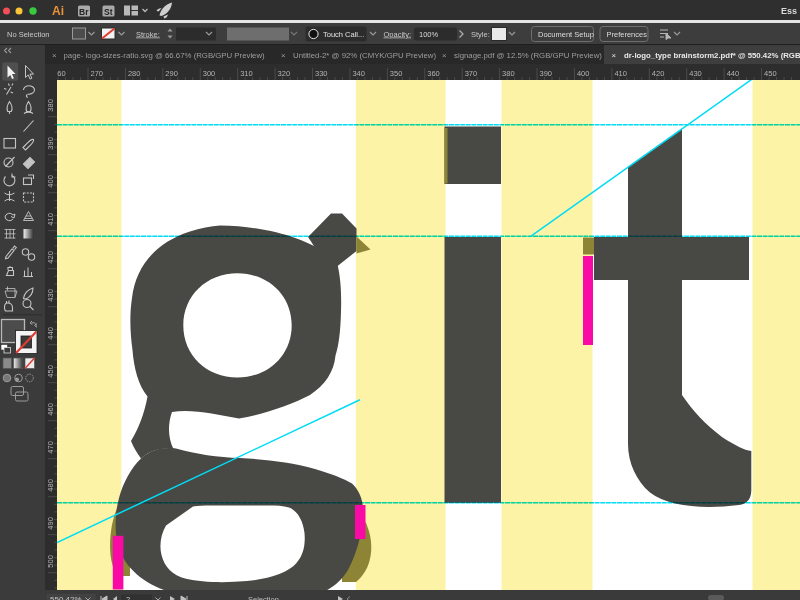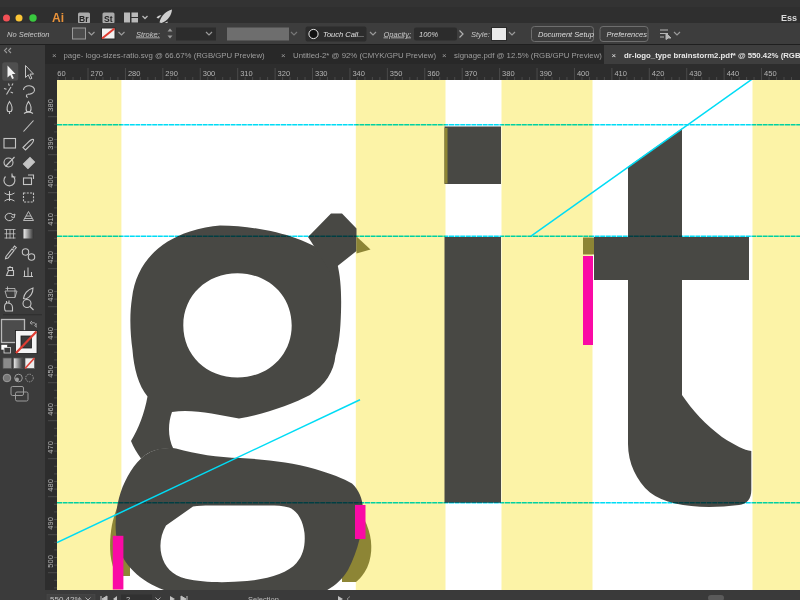--- a/index.html
+++ b/index.html
@@ -1,19 +1,19 @@
 <!DOCTYPE html>
 <html><head>
 <meta charset="utf-8">
 <style>
 html,body{margin:0;padding:0;width:800px;height:600px;overflow:hidden;background:#333;
 font-family:"Liberation Sans",sans-serif;-webkit-font-smoothing:antialiased;}
 *{box-sizing:border-box;}
-#menubar{position:absolute;left:0;top:7px;width:800px;height:23px;background:#2f2f2f;border-bottom:1px solid #e5e5e5;}
-#ctrlbar{position:absolute;left:0;top:23px;width:800px;height:22px;background:#3d3d3d;border-bottom:1px solid #1f1f1f;font-style:italic;}
+#menubar{position:absolute;left:0;top:0;width:800px;height:23px;background:#2f2f2f;border-bottom:3px solid #e5e5e5;}
+#ctrlbar{position:absolute;left:0;top:23px;width:800px;height:22px;background:#3d3d3d;border-bottom:1px solid #1f1f1f;}
 #tabbar{position:absolute;left:0;top:45px;width:800px;height:19px;background:#282828;}
 #toolbar{position:absolute;left:0;top:45px;width:45px;height:555px;background:#3b3b3b;}
 #hruler{position:absolute;left:45px;top:64px;width:755px;height:16px;background:#2d2d2d;}
 #vruler{position:absolute;left:45px;top:80px;width:12px;height:510px;background:#2d2d2d;}
 #canvas{position:absolute;left:57px;top:80px;width:743px;height:510px;background:#fff;overflow:hidden;}
 #statusbar{position:absolute;left:45px;top:590px;width:755px;height:10px;background:#3a3a3a;}
 </style>
 </head>
 <body>
 <div id="menubar">

